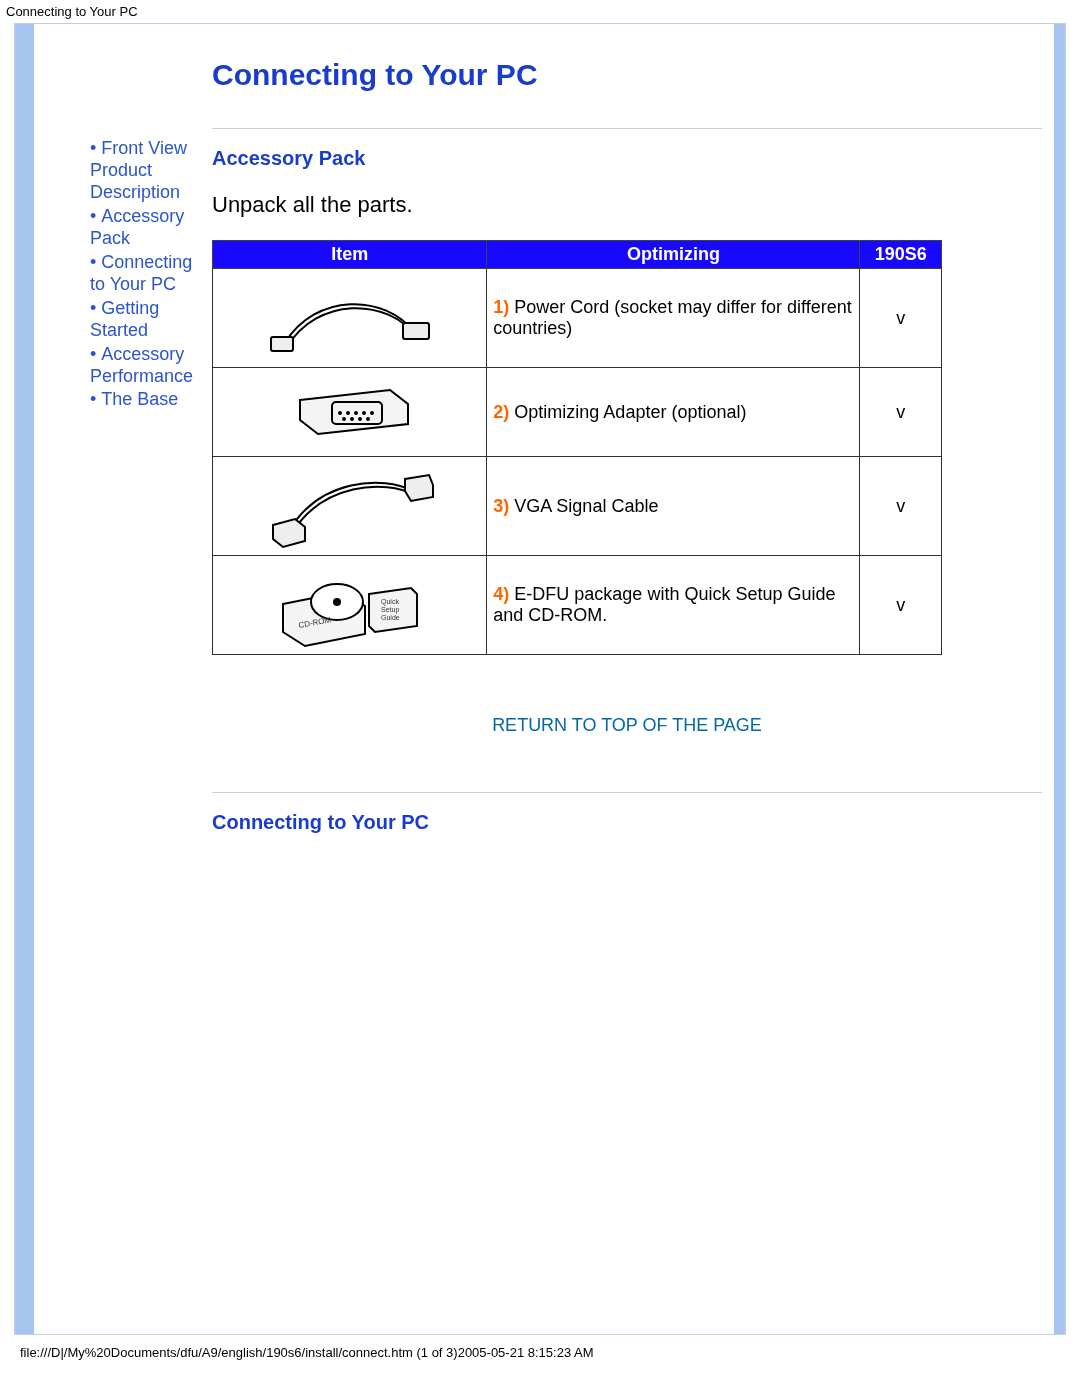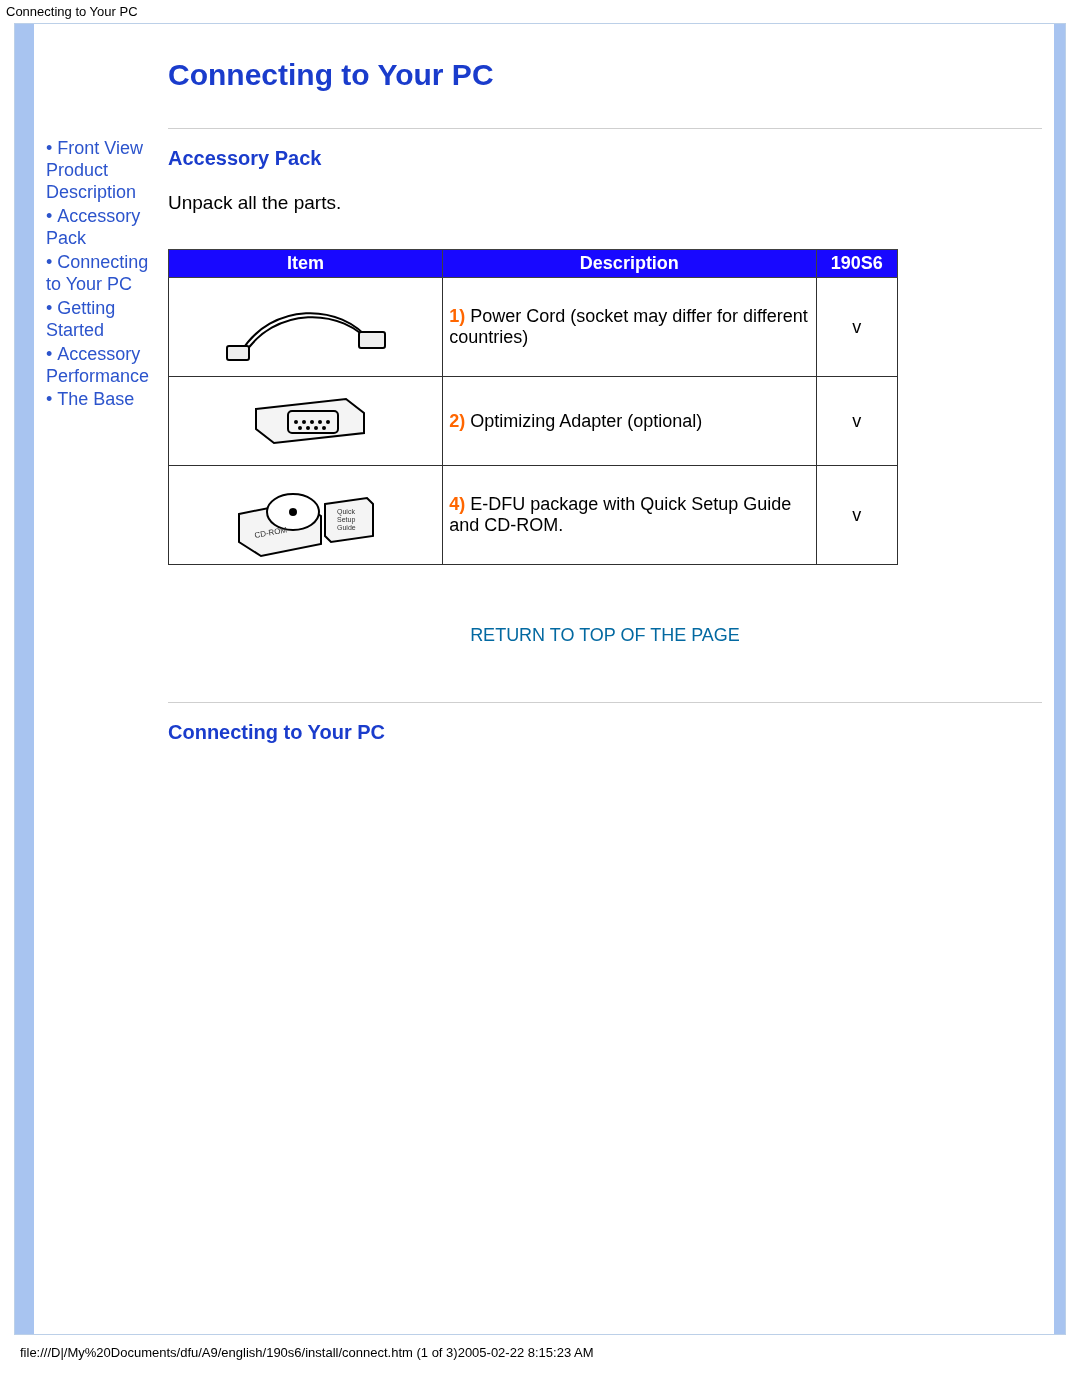--- a/index.html
+++ b/index.html
@@ -43,20 +43,21 @@
     min-height: 1310px;
     box-sizing: border-box;
     display: flex;
   }
   .sidebar {
     width: 118px;
     flex: 0 0 118px;
     padding-top: 80px;
     font-size: 18px;
     color: #2c54cc;
+    margin-left: 44px;
   }
   .sidebar .side-item {
     margin-bottom: 2px;
     line-height: 1.22;
   }
   .sidebar a {
     color: #2c54cc;
     text-decoration: none;
   }
   .content {
@@ -74,22 +75,22 @@
     border-top: 1.5px solid #cfcfcf;
     margin: 36px 0 18px 0;
   }
   .h2 {
     color: #1a3ccc;
     font-size: 20px;
     font-weight: bold;
     margin: 0 0 22px 0;
   }
   .para {
-    font-size: 19px;
-    margin-bottom: 35px;
+    font-size: 22px;
+    margin-bottom: 22px;
   }
   table.acc {
     border-collapse: collapse;
     width: 730px;
   }
   table.acc th {
     background: #1808ff;
     color: #ffffff;
     font-weight: bold;
     font-size: 18px;
@@ -147,21 +148,21 @@
       <hr>
 
       <h2 class="h2">Accessory Pack</h2>
 
       <p class="para">Unpack all the parts.</p>
 
       <table class="acc">
         <tbody>
             <tr>
           <th class="col-item">Item</th>
-          <th class="col-desc">Description</th>
+          <th class="col-desc">Optimizing</th>
           <th class="col-mark">190S6</th>
         </tr>
 
         <tr>
           <td class="col-item">
             <svg class="illus" width="170" height="90" viewBox="0 0 170 90">
               <g fill="none" stroke="#000" stroke-width="2">
                 <path d="M20 70 C 50 20, 120 20, 150 60"></path>
                 <path d="M22 74 C 52 24, 122 24, 152 64"></path>
                 <rect x="6" y="64" width="22" height="14" rx="2" fill="#eee"></rect>
@@ -190,20 +191,36 @@
                     <circle cx="72" cy="47" r="2"></circle>
                     <circle cx="80" cy="47" r="2"></circle>
                     <circle cx="88" cy="47" r="2"></circle>
               </g>
             </svg>
           </td>
           <td class="col-desc"><span class="num">2)</span><span> Optimizing Adapter (optional)</span></td>
           <td class="col-mark">v</td>
         </tr>
 
+        <tr>
+          <td class="col-item">
+            <svg class="illus" width="170" height="90" viewBox="0 0 170 90">
+              <g fill="none" stroke="#000" stroke-width="2">
+                <path d="M24 70 C 54 18, 118 14, 148 30"></path>
+                <path d="M26 74 C 56 22, 120 18, 150 34"></path>
+              </g>
+              <g fill="#eee" stroke="#000" stroke-width="2">
+                <path d="M8 64 L30 58 L40 66 L40 80 L18 86 L8 78 Z"></path>
+                <path d="M140 18 L164 14 L168 24 L168 36 L146 40 L140 30 Z"></path>
+              </g>
+            </svg>
+          </td>
+          <td class="col-desc"><span class="num">3)</span><span> VGA Signal Cable</span></td>
+          <td class="col-mark">v</td>
+        </tr>
 
         <tr>
           <td class="col-item">
             <svg class="illus" width="170" height="90" viewBox="0 0 170 90">
               <g fill="#f4f4f4" stroke="#000" stroke-width="2">
                 <path d="M18 44 L78 32 L100 46 L100 74 L40 86 L18 72 Z"></path>
                 <ellipse cx="72" cy="42" rx="26" ry="18" fill="#fff"></ellipse>
                 <circle cx="72" cy="42" r="3" fill="#000"></circle>
                 <path d="M104 34 L146 28 L152 34 L152 66 L110 72 L104 66 Z"></path>
               </g>
@@ -222,13 +239,13 @@
       <a href="#" class="return-link">RETURN TO TOP OF THE PAGE</a>
 
       <hr>
 
       <h2 class="h2">Connecting to Your PC</h2>
     </div>
 
   </div>
 </div>
 
-<div class="footer">file:///D|/My%20Documents/dfu/A9/english/190s6/install/connect.htm (1 of 3)2005-02-22 8:15:23 AM</div>
+<div class="footer">file:///D|/My%20Documents/dfu/A9/english/190s6/install/connect.htm (1 of 3)2005-05-21 8:15:23 AM</div>
 
 </body></html>

